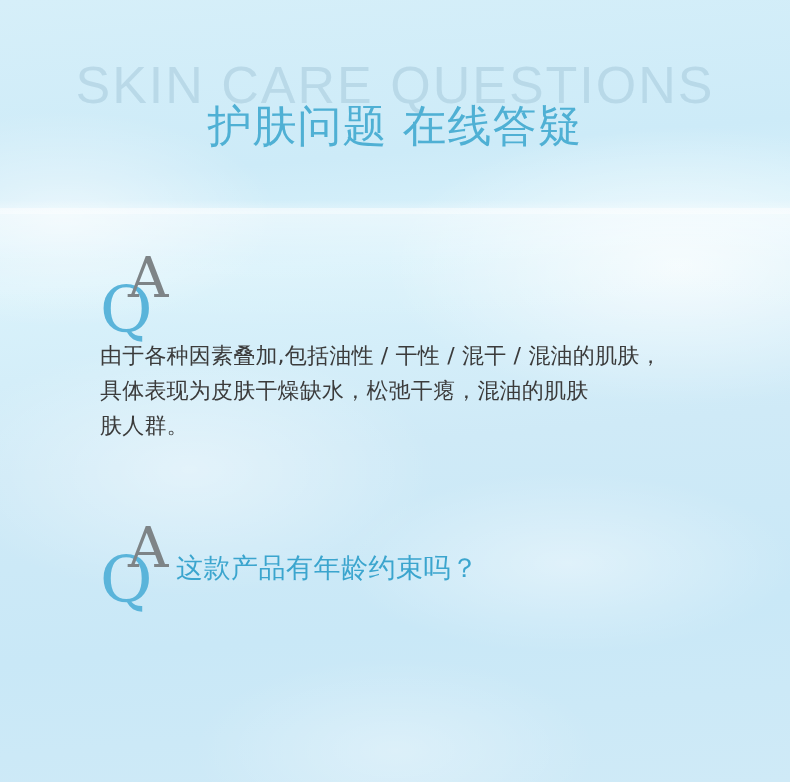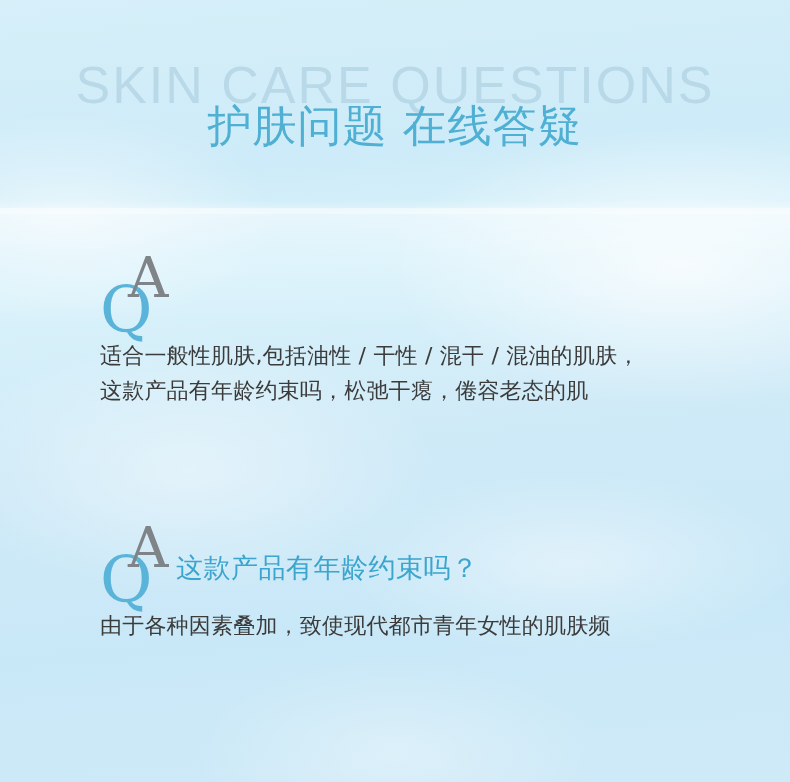--- a/index.html
+++ b/index.html
@@ -167,31 +167,31 @@
   </div>
 
   <div class="qa-block" id="qa-block-0">
     <div class="qa-head">
       <div class="qa-mark">
         <span class="mark-q">Q</span>
         <span class="mark-a">A</span>
       </div>
     </div>
     <p class="qa-answer">
-      <span class="ans-line">适合一般性肌肤,包括油性 / 干性 / 混干 / 混油的肌肤，</span>
-      <span class="ans-line">这款产品有年龄约束吗，松弛干瘪，倦容老态的肌</span>
+      <span class="ans-line">由于各种因素叠加,包括油性 / 干性 / 混干 / 混油的肌肤，</span>
+      <span class="ans-line">具体表现为皮肤干燥缺水，松弛干瘪，混油的肌肤</span>
+      <span class="ans-line">肤人群。</span>
     </p>
   </div>
 
   <div class="qa-block" id="qa-block-1">
     <div class="qa-head">
       <div class="qa-mark">
         <span class="mark-q">Q</span>
         <span class="mark-a">A</span>
       </div>
       <div class="qa-question">这款产品有年龄约束吗？</div>
     </div>
     <p class="qa-answer">
-      <span class="ans-line">由于各种因素叠加，致使现代都市青年女性的肌肤频</span>
     </p>
   </div>
 
 </div>
 
 </body></html>

